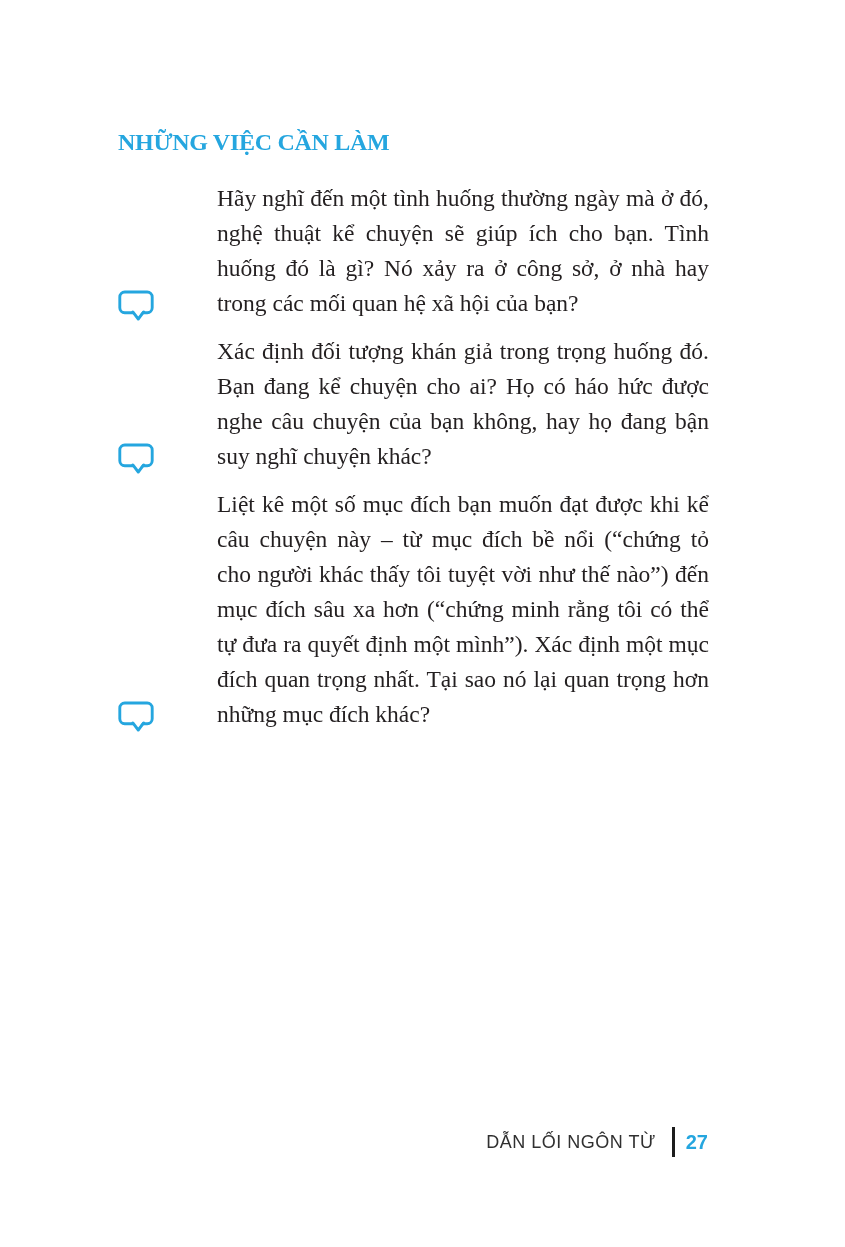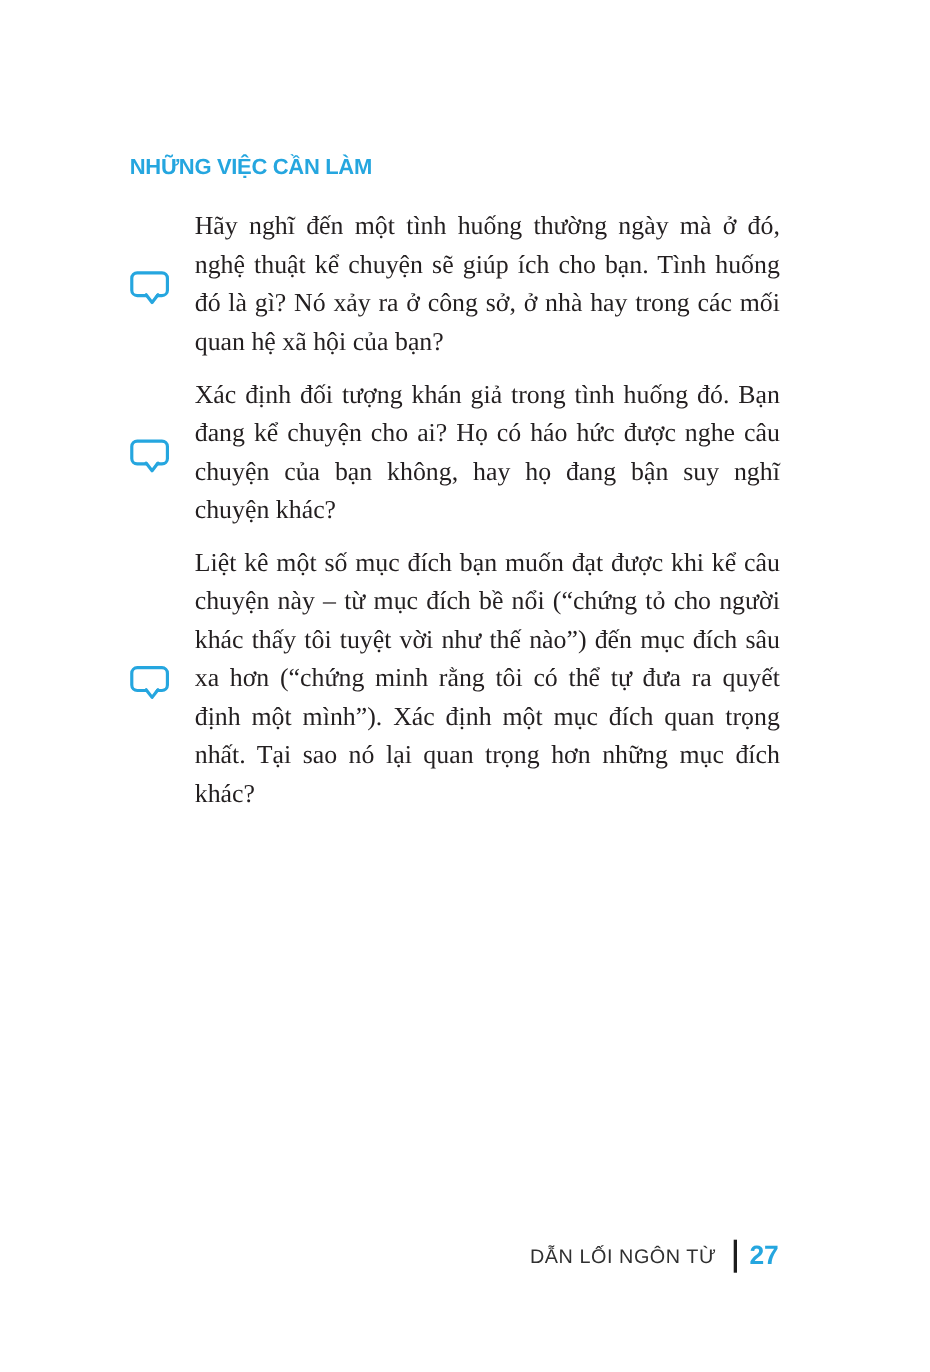--- a/index.html
+++ b/index.html
@@ -12,32 +12,33 @@
     overflow: hidden;
     font-family: "Liberation Sans", sans-serif;
   }
   .content {
     position: absolute;
     left: 118px;
     top: 130px;
     width: 591px;
   }
   .heading {
-    margin: 12px 0 27px 0;
-    font-family: Liberation Sans, sans-serif;
+    margin: 0 0 27px 0;
+    font-family: Liberation Serif, serif;
     font-weight: bold;
-    font-size: 20px;
+    font-size: 24px;
     line-height: 1;
     letter-spacing: -0.3px;
     color: var(--accent);
   }
   .item {
     display: flex;
-    align-items: center;
+    align-items: flex-end;
     margin-bottom: 13px;
+    gap: 40px;
   }
   .icon-col {
     flex: 0 0 59px;
     width: 59px;
     padding-top: 5px;
   }
   .bubble-svg {
     display: block;
     color: var(--accent);
   }
@@ -67,21 +68,21 @@
     text-align: right;
   }
   .footer-sep {
     width: 3px;
     height: 30px;
     background: #1d1d1d;
     margin-right: 11px;
   }
   .page-number {
     font-family: "Liberation Sans", sans-serif;
-    font-size: 24px;
+    font-size: 20px;
     font-weight: bold;
     color: var(--accent);
   }
 </style>
 </head>
 <body>
 
 <div class="page">
   <div class="content">
 
@@ -99,21 +100,21 @@
     </div>
 
     <div class="item">
       <span class="icon-col">
         <svg class="bubble-svg" width="36" height="31" viewBox="0 0 40 34">
           <rect x="2" y="2" width="36" height="23" rx="5.5" fill="none" stroke="currentColor" stroke-width="3.2"></rect>
           <path d="M16 22 h12 l-6 9 z" fill="#ffffff"></path>
           <path d="M16.5 24.2 L22.5 32 L28.5 24.2" fill="none" stroke="currentColor" stroke-width="3.2" stroke-linejoin="round" stroke-linecap="round"></path>
         </svg>
       </span>
-      <p class="item-text">Xác định đối tượng khán giả trong tình huống đó. Bạn đang kể chuyện cho ai? Họ có háo hức được nghe câu chuyện của bạn không, hay họ đang bận suy nghĩ chuyện khác?</p>
+      <p class="item-text">Xác định đối tượng khán giả trong trọng huống đó. Bạn đang kể chuyện cho ai? Họ có háo hức được nghe câu chuyện của bạn không, hay họ đang bận suy nghĩ chuyện khác?</p>
     </div>
 
     <div class="item">
       <span class="icon-col">
         <svg class="bubble-svg" width="36" height="31" viewBox="0 0 40 34">
           <rect x="2" y="2" width="36" height="23" rx="5.5" fill="none" stroke="currentColor" stroke-width="3.2"></rect>
           <path d="M16 22 h12 l-6 9 z" fill="#ffffff"></path>
           <path d="M16.5 24.2 L22.5 32 L28.5 24.2" fill="none" stroke="currentColor" stroke-width="3.2" stroke-linejoin="round" stroke-linecap="round"></path>
         </svg>
       </span>

